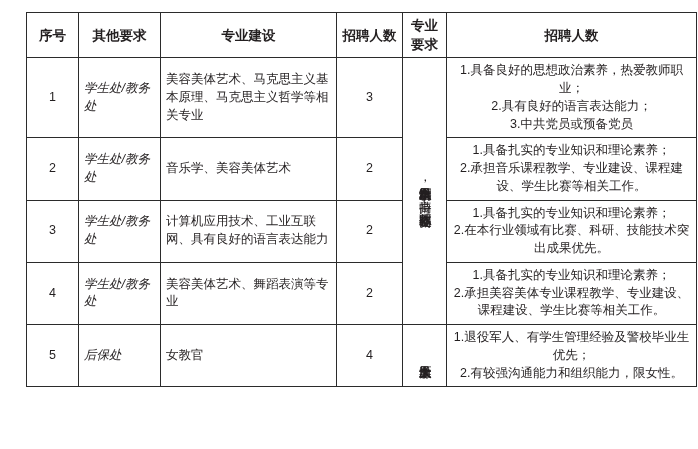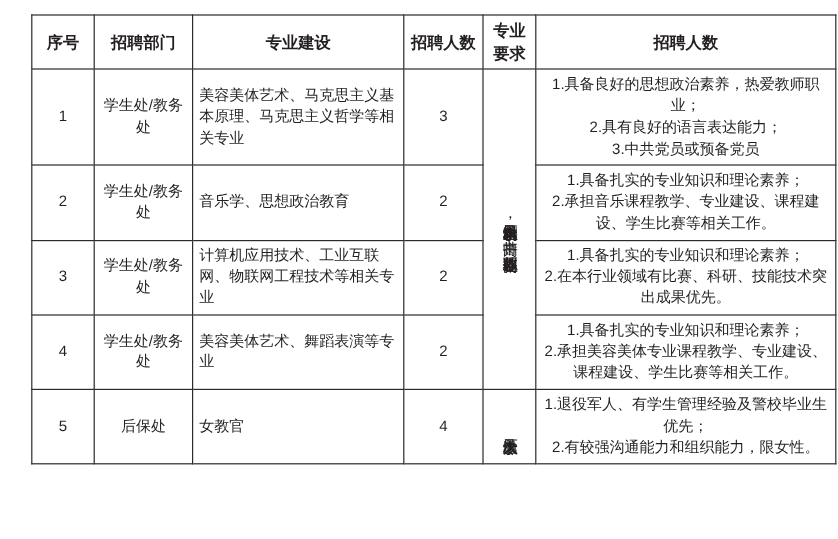--- a/index.html
+++ b/index.html
@@ -48,21 +48,22 @@
   col.c-dept    { width: 82px; }
   col.c-major   { width: 176px; }
   col.c-count   { width: 66px; }
   col.c-edu     { width: 44px; }
   col.c-other   { width: 250px; }
 
   td.no {
     text-align: center;
   }
   td.dept {
-    text-align: center;
+    text-align: left;
+    font-style: italic;
   }
   td.major {
     text-align: left;
   }
   td.count {
     text-align: center;
   }
   td.edu {
     text-align: center;
     padding: 6px 3px;
@@ -93,21 +94,21 @@
       <col class="c-no">
       <col class="c-dept">
       <col class="c-major">
       <col class="c-count">
       <col class="c-edu">
       <col class="c-other">
     </colgroup>
     <thead>
       <tr>
         <th>序号</th>
-        <th>招聘部门</th>
+        <th>其他要求</th>
         <th>专业建设</th>
         <th>招聘人数</th>
         <th>专业要求</th>
         <th>招聘人数</th>
       </tr>
     </thead>
     <tbody>
       <tr>
         <td class="no">1</td>
         <td class="dept">学生处/教务处</td>
@@ -116,29 +117,29 @@
         <td class="edu" rowspan="4">
           <span class="vtext">全日制本科及以上学历，持高中/高职教师资格证</span>
         </td>
         <td class="other nowrapcell">1.具备良好的思想政治素养，热爱教师职业；
 2.具有良好的语言表达能力；
 3.中共党员或预备党员</td>
       </tr>
       <tr>
         <td class="no">2</td>
         <td class="dept">学生处/教务处</td>
-        <td class="major">音乐学、思想政治教育</td>
+        <td class="major">音乐学、美容美体艺术</td>
         <td class="count">2</td>
         <td class="other nowrapcell">1.具备扎实的专业知识和理论素养；
 2.承担音乐课程教学、专业建设、课程建设、学生比赛等相关工作。</td>
       </tr>
       <tr>
         <td class="no">3</td>
         <td class="dept">学生处/教务处</td>
-        <td class="major">计算机应用技术、工业互联网、物联网工程技术等相关专业</td>
+        <td class="major">计算机应用技术、工业互联网、具有良好的语言表达能力</td>
         <td class="count">2</td>
         <td class="other nowrapcell">1.具备扎实的专业知识和理论素养；
 2.在本行业领域有比赛、科研、技能技术突出成果优先。</td>
       </tr>
       <tr>
         <td class="no">4</td>
         <td class="dept">学生处/教务处</td>
         <td class="major">美容美体艺术、舞蹈表演等专业</td>
         <td class="count">2</td>
         <td class="other nowrapcell">1.具备扎实的专业知识和理论素养；

